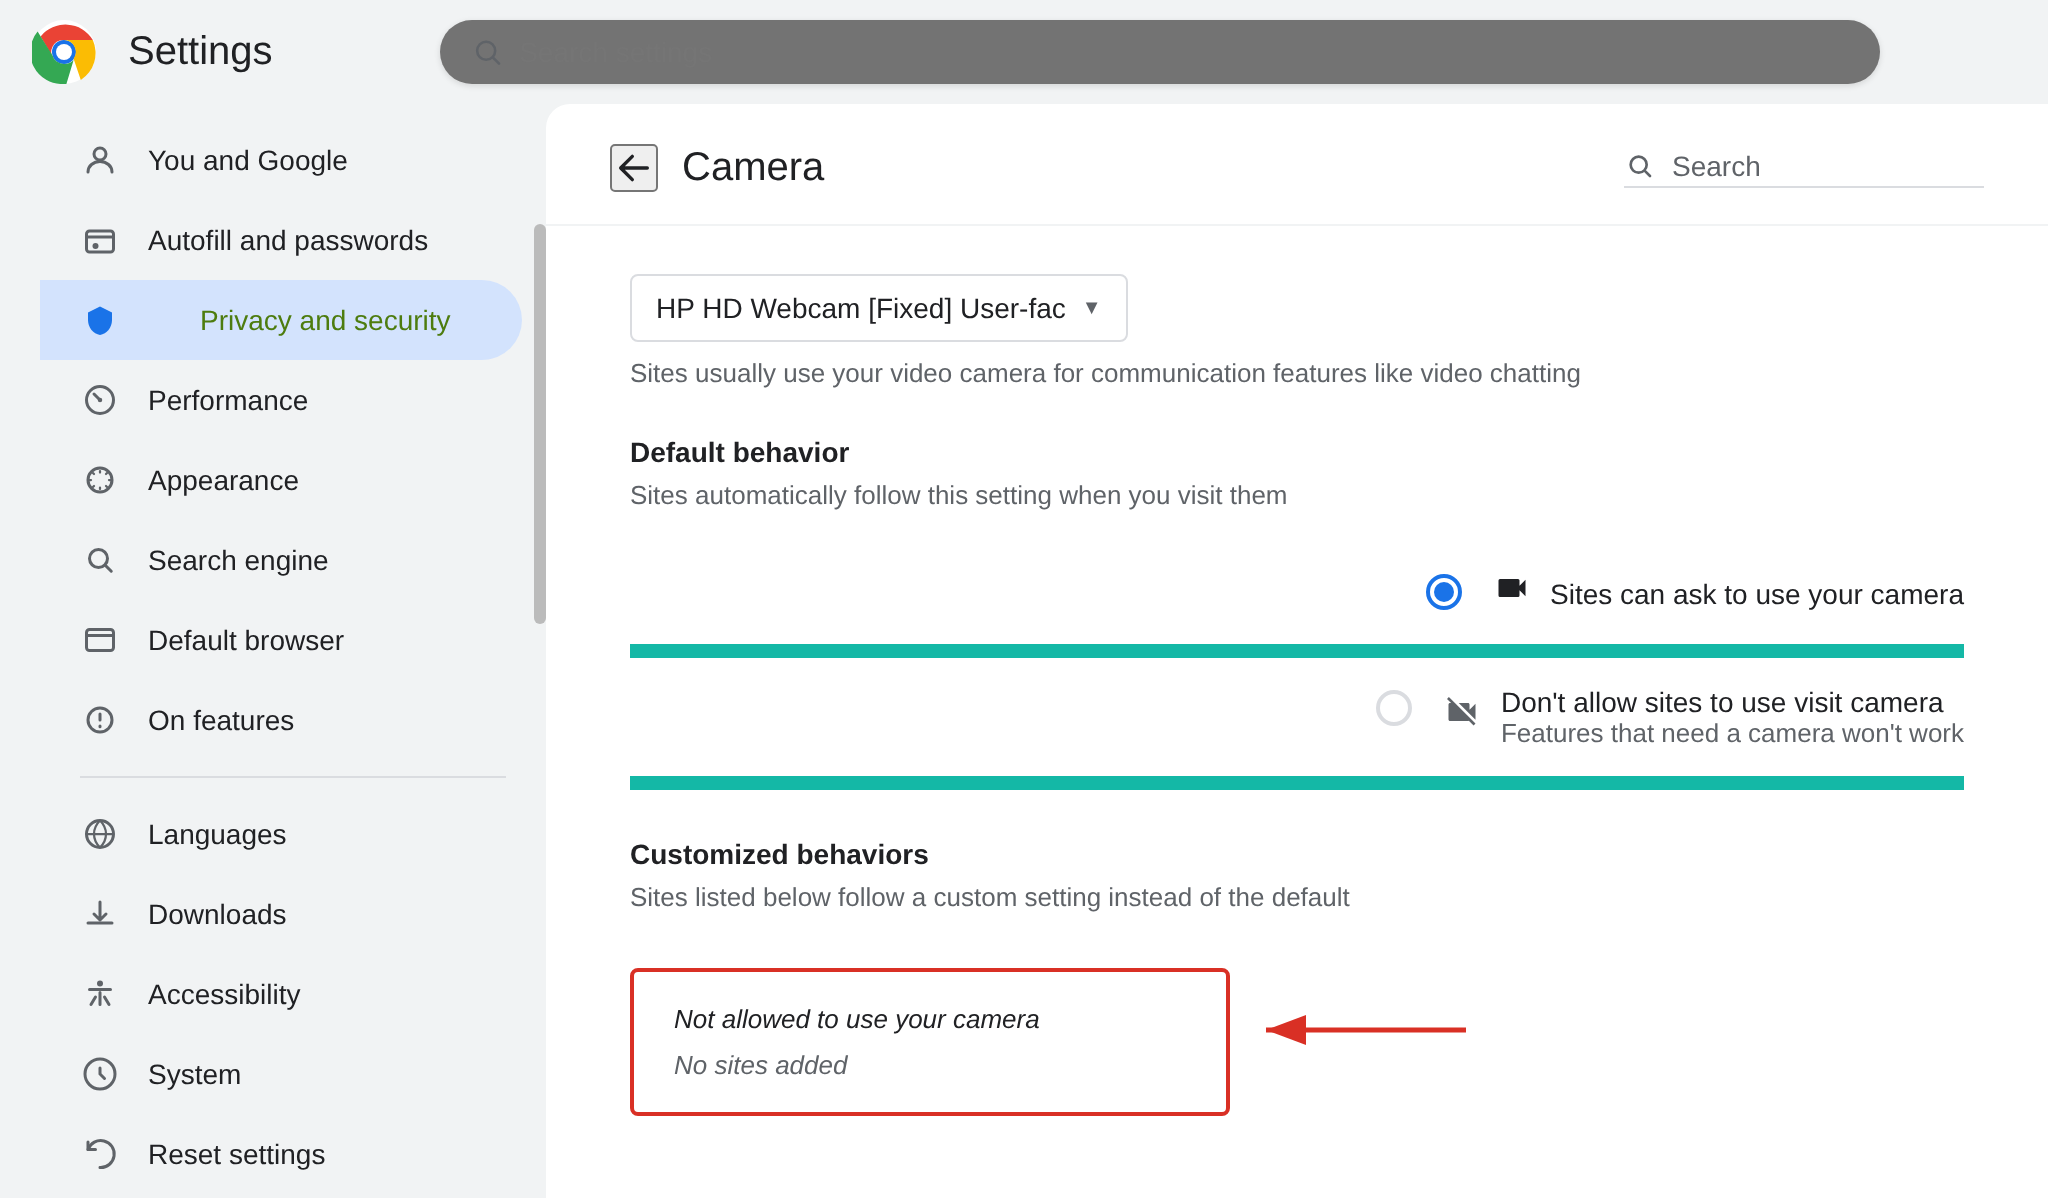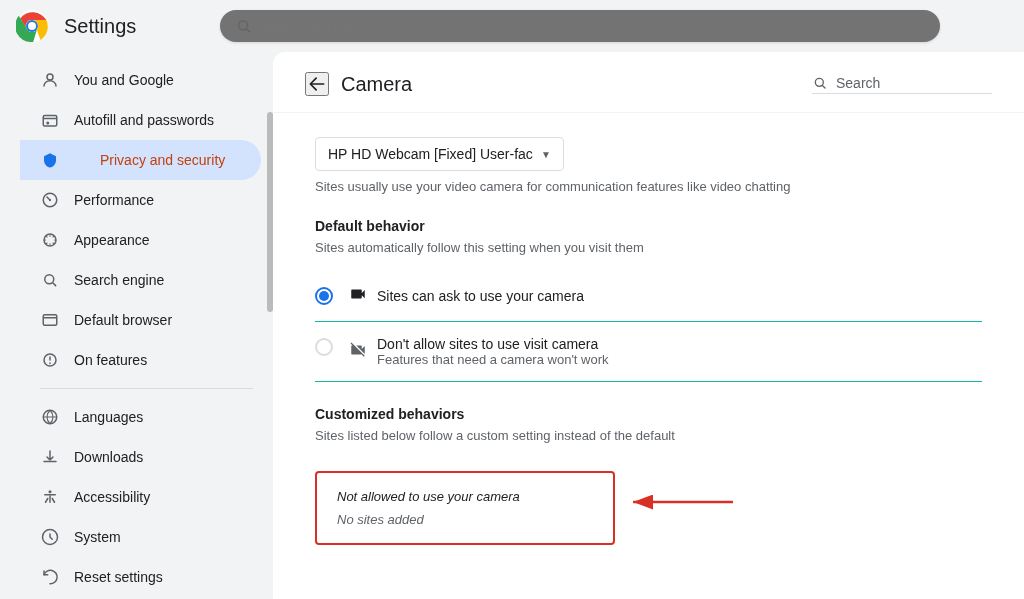--- a/index.html
+++ b/index.html
@@ -89,21 +89,21 @@
       cursor: pointer;
       border-radius: 0 24px 24px 0;
       margin-right: 12px;
       gap: 14px;
       color: #202124;
       font-size: 14px;
       white-space: nowrap;
     }
     .sidebar-item.active {
       background: #d3e3fd;
-      color: #c2410c;
+      color: #4d7c0f;
       font-weight: 500;
       gap: 40px;
     }
     .sidebar-item .icon {
       width: 20px;
       height: 20px;
       display: flex;
       align-items: center;
       justify-content: center;
       font-size: 16px;
@@ -202,22 +202,23 @@
       font-size: 13px;
       color: #5f6368;
       margin-bottom: 16px;
     }
 
     
     .radio-option {
       display: flex;
       align-items: flex-start;
       padding: 14px 0;
-      border-bottom: 1px solid #14b8a6;
+      border-bottom: 7px solid #14b8a6;
       gap: 16px;
+      justify-content: flex-end;
     }
     .radio-circle {
       width: 18px;
       height: 18px;
       border-radius: 50%;
       border: 2px solid #dadce0;
       flex-shrink: 0;
       margin-top: 2px;
       display: flex;
       align-items: center;

